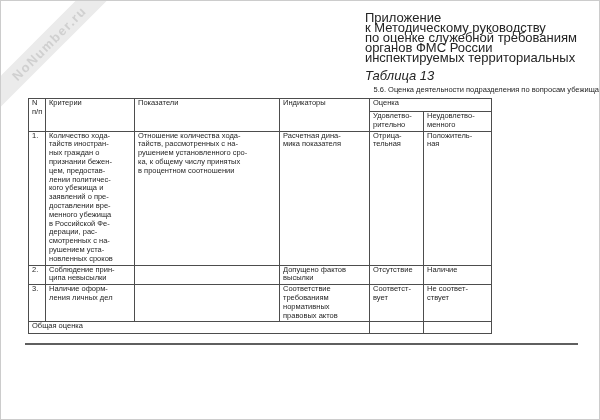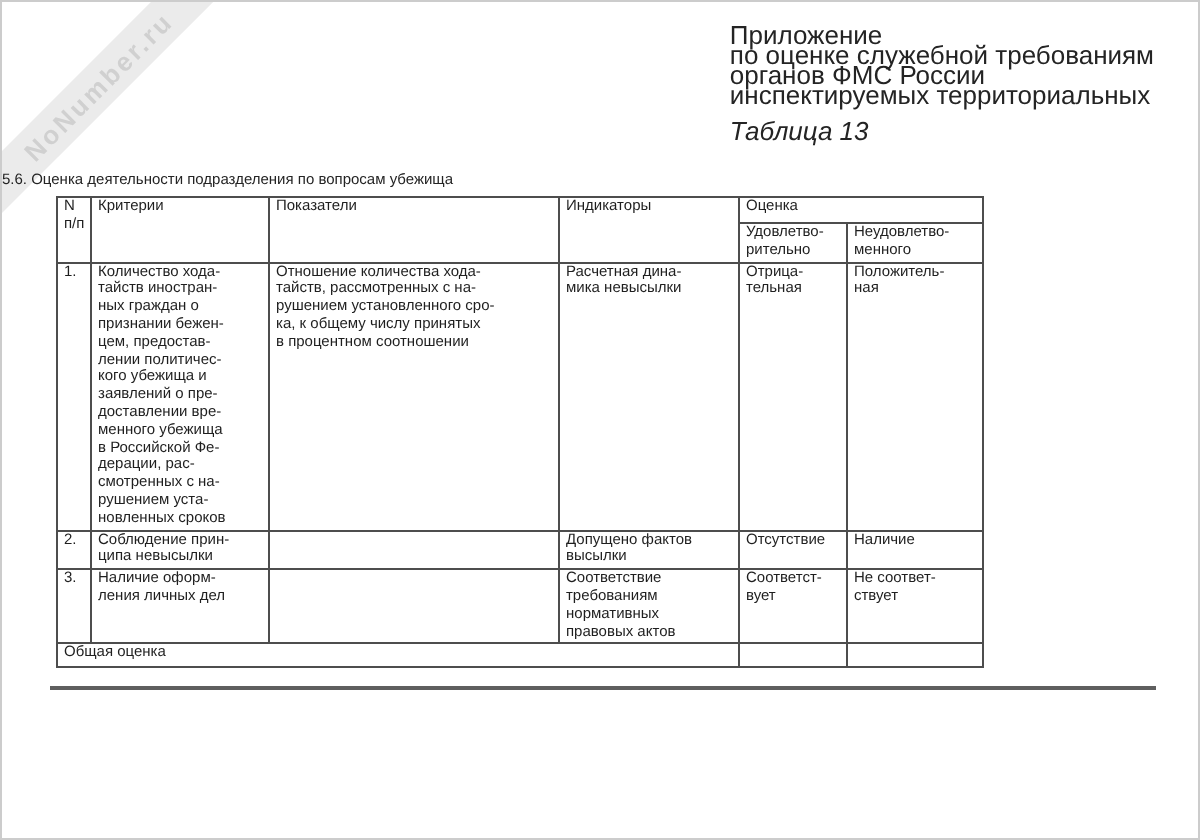--- a/index.html
+++ b/index.html
@@ -16,21 +16,21 @@
   }
   .watermark span {
     color:#d0d0d0; font-weight:bold; font-size:13px; letter-spacing:1.5px;
   }
   .appendix {
     position:absolute; top:12px; right:22px; text-align:left;
     font-size:13px; line-height:10px; color:#242424;
   }
   .table-label { margin-top:8px;font-style:italic; }
   .section-title {
-    position:absolute; top:84px; left:0; width:100%; text-align:left;
+    position:absolute; top:84px; left:0; width:100%; text-align:right;
     font-size:7.5px; color:#242424;
   }
   table.eval {
     position:absolute; left:27px; top:97px; width:463px;
     border-collapse:collapse; table-layout:fixed;
   }
   table.eval td {
     border:1px solid #4d4d4d;
     font-size:7.5px; line-height:8.8px;
     padding:0 2px 1px 3px; vertical-align:top;
@@ -51,20 +51,21 @@
 <body>
 
 <div class="page">
 
   <div class="watermark">
     <span>NoNumber.ru</span>
   </div>
 
   <div class="appendix">
     <div>Приложение</div>
+    <div>к Методическому руководству</div>
     <div>по оценке служебной требованиям</div>
     <div>органов ФМС России</div>
     <div>инспектируемых территориальных</div>
     <div class="table-label">Таблица 13</div>
   </div>
 
   <div class="section-title">5.6. Оценка деятельности подразделения по вопросам убежища</div>
 
   <table class="eval">
     <colgroup>
@@ -106,21 +107,21 @@
 дерации, рас-
 смотренных с на-
 рушением уста-
 новленных сроков</td>
       <td>Отношение количества хода-
 тайств, рассмотренных с на-
 рушением установленного сро-
 ка, к общему числу принятых
 в процентном соотношении</td>
       <td>Расчетная дина-
-мика невысылки</td>
+мика показателя</td>
       <td>Отрица-
 тельная</td>
       <td>Положитель-
 ная</td>
     </tr>
     <tr class="r2">
       <td>2.</td>
       <td>Соблюдение прин-
 ципа невысылки</td>
       <td></td>

